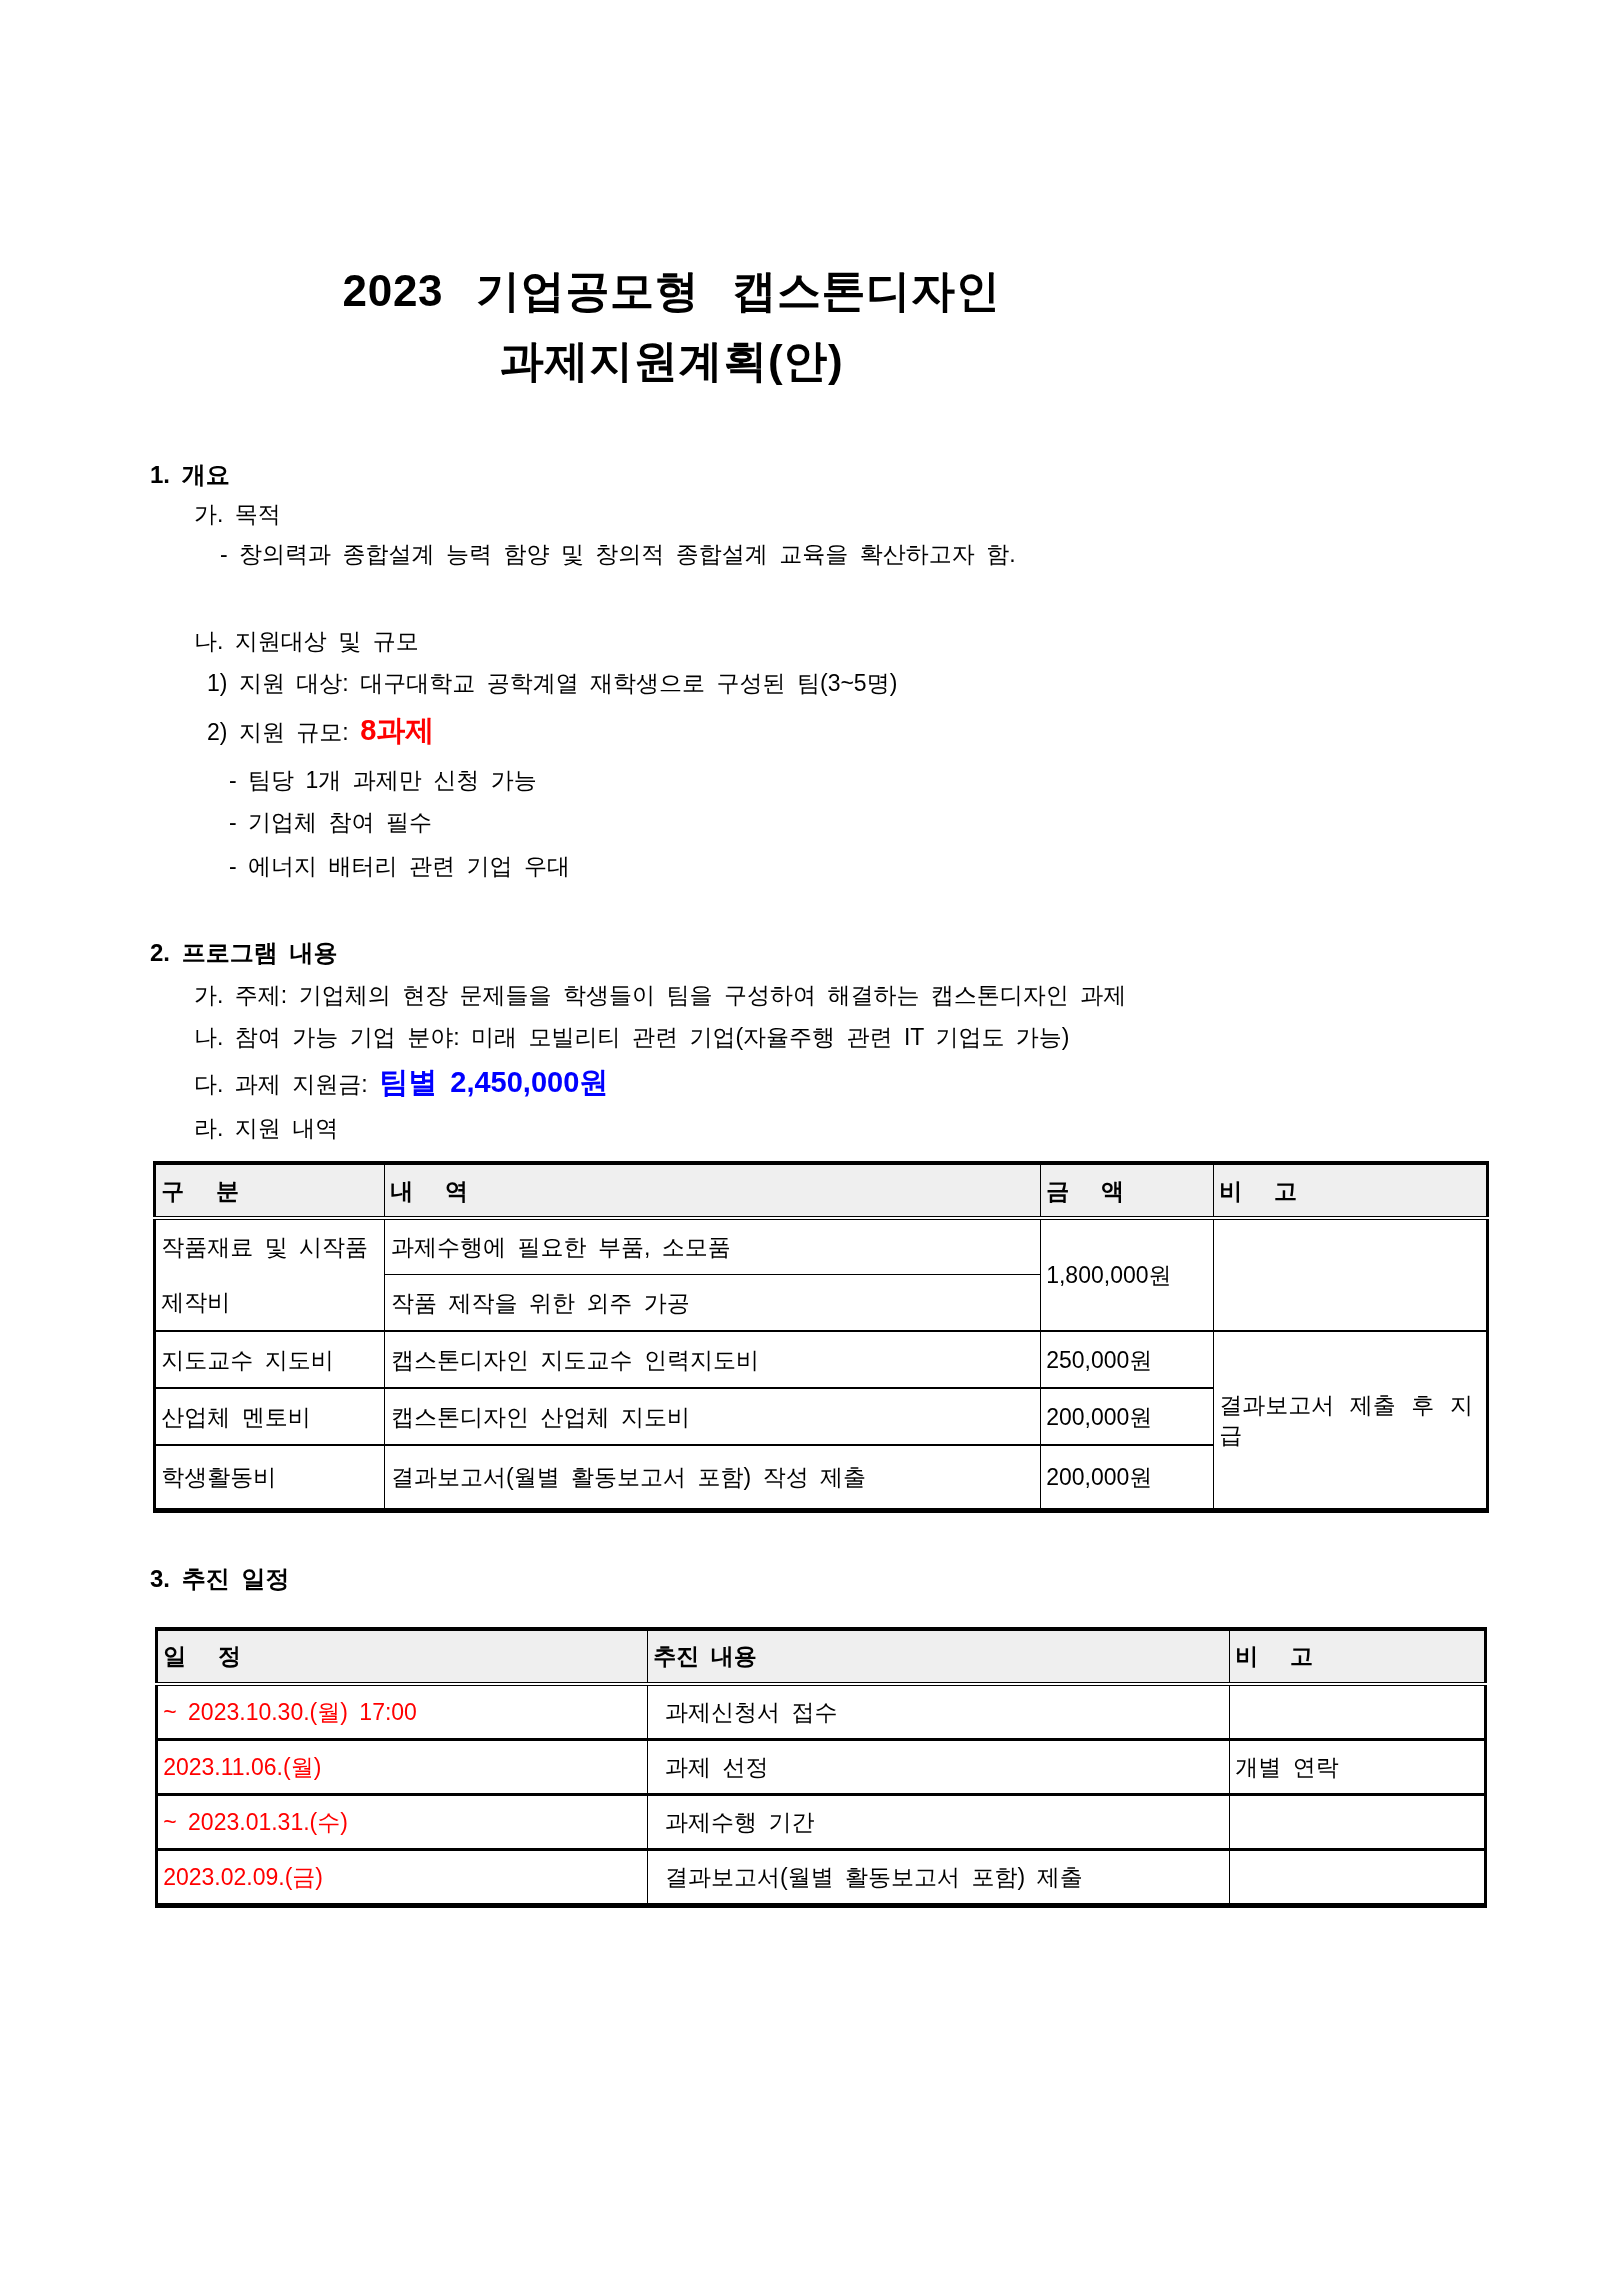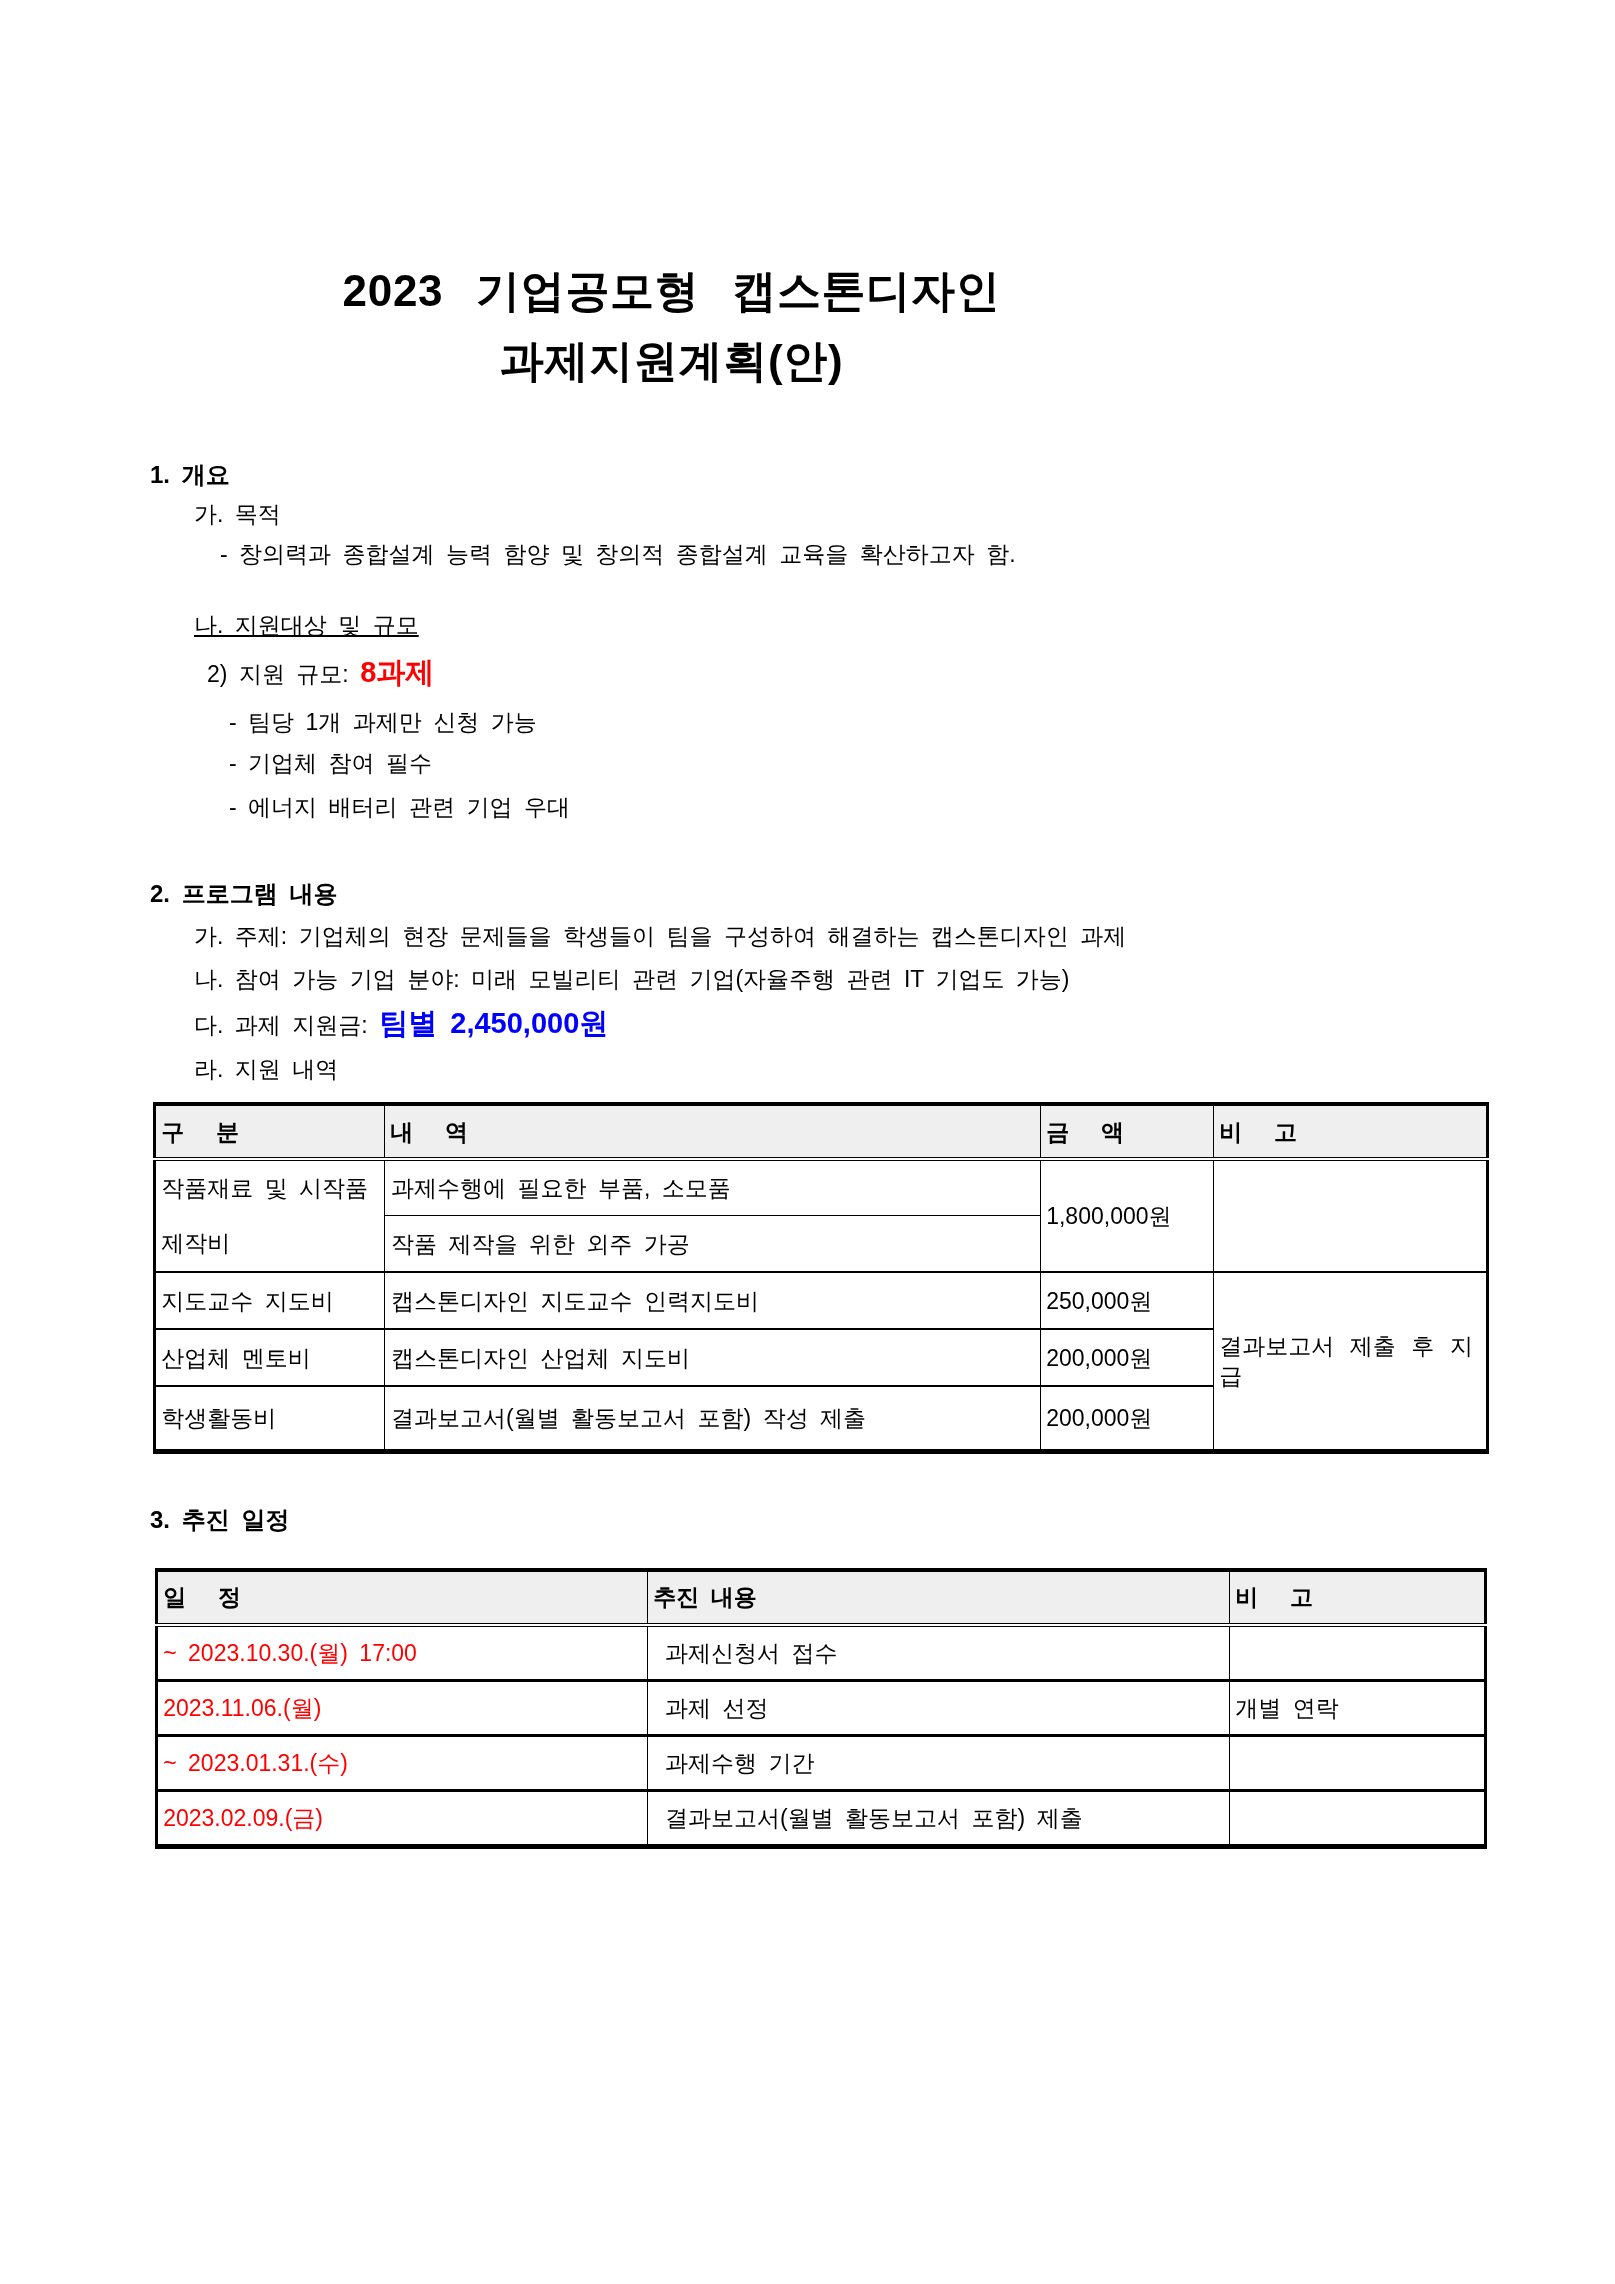--- a/index.html
+++ b/index.html
@@ -24,21 +24,21 @@
   
   .h-sec  { margin:0 0 0 150px; font-size:24px; font-weight:bold; line-height:31px; }
   .ln     { margin-left:194px; }
   .ln-dash{ margin-left:220px; }
   .ln-num { margin-left:207px; }
   .ln-sub { margin-left:229px; }
 
   .mt-sec1   { margin-top:63px; }
   .mt-sm     { margin-top:9px; }
   .mt-xs     { margin-top:8.5px; }
-  .mt-blk    { margin-top:40px;text-decoration:underline; }
+  .mt-blk    { margin-top:56px; }
   .mt-item   { margin-top:11.7px; }
   .mt-item2  { margin-top:13px; }
   .mt-sub1   { margin-top:14.3px; }
   .mt-sub2   { margin-top:10.4px; }
   .mt-sub3   { margin-top:13px; }
   .mt-sec2   { margin-top:55px; }
   .mt-fund   { margin-top:10.4px; }
   .mt-sec3   { margin-top:50px; }
   .mt-t1     { margin-top:17px; }
   .mt-t2     { margin-top:33px; }
@@ -97,20 +97,21 @@
   <div class="title">
     <div>2023 기업공모형 캡스톤디자인</div>
     <div>과제지원계획(안)</div>
   </div>
 
   <div class="h-sec mt-sec1">1. 개요</div>
   <div class="ln mt-xs">가. 목적</div>
   <div class="ln-dash mt-sm">- 창의력과 종합설계 능력 함양 및 창의적 종합설계 교육을 확산하고자 함.</div>
 
   <div class="ln mt-blk">나. 지원대상 및 규모</div>
+  <div class="ln-num mt-item">1) 지원 대상: 대구대학교 공학계열 재학생으로 구성된 팀(3~5명)</div>
   <div class="ln-num mt-item2 big-line"><span>2) 지원 규모: </span><span class="hl-red">8과제</span></div>
   <div class="ln-sub mt-sub1">- 팀당 1개 과제만 신청 가능</div>
   <div class="ln-sub mt-sub2">- 기업체 참여 필수</div>
   <div class="ln-sub mt-sub3">- 에너지 배터리 관련 기업 우대</div>
 
   <div class="h-sec mt-sec2">2. 프로그램 내용</div>
   <div class="ln mt-item">가. 주제: 기업체의 현장 문제들을 학생들이 팀을 구성하여 해결하는 캡스톤디자인 과제</div>
   <div class="ln mt-item">나. 참여 가능 기업 분야: 미래 모빌리티 관련 기업(자율주행 관련 IT 기업도 가능)</div>
   <div class="ln mt-fund big-line"><span>다. 과제 지원금: </span><span class="hl-blue">팀별 2,450,000원</span></div>
   <div class="ln mt-fund">라. 지원 내역</div>

